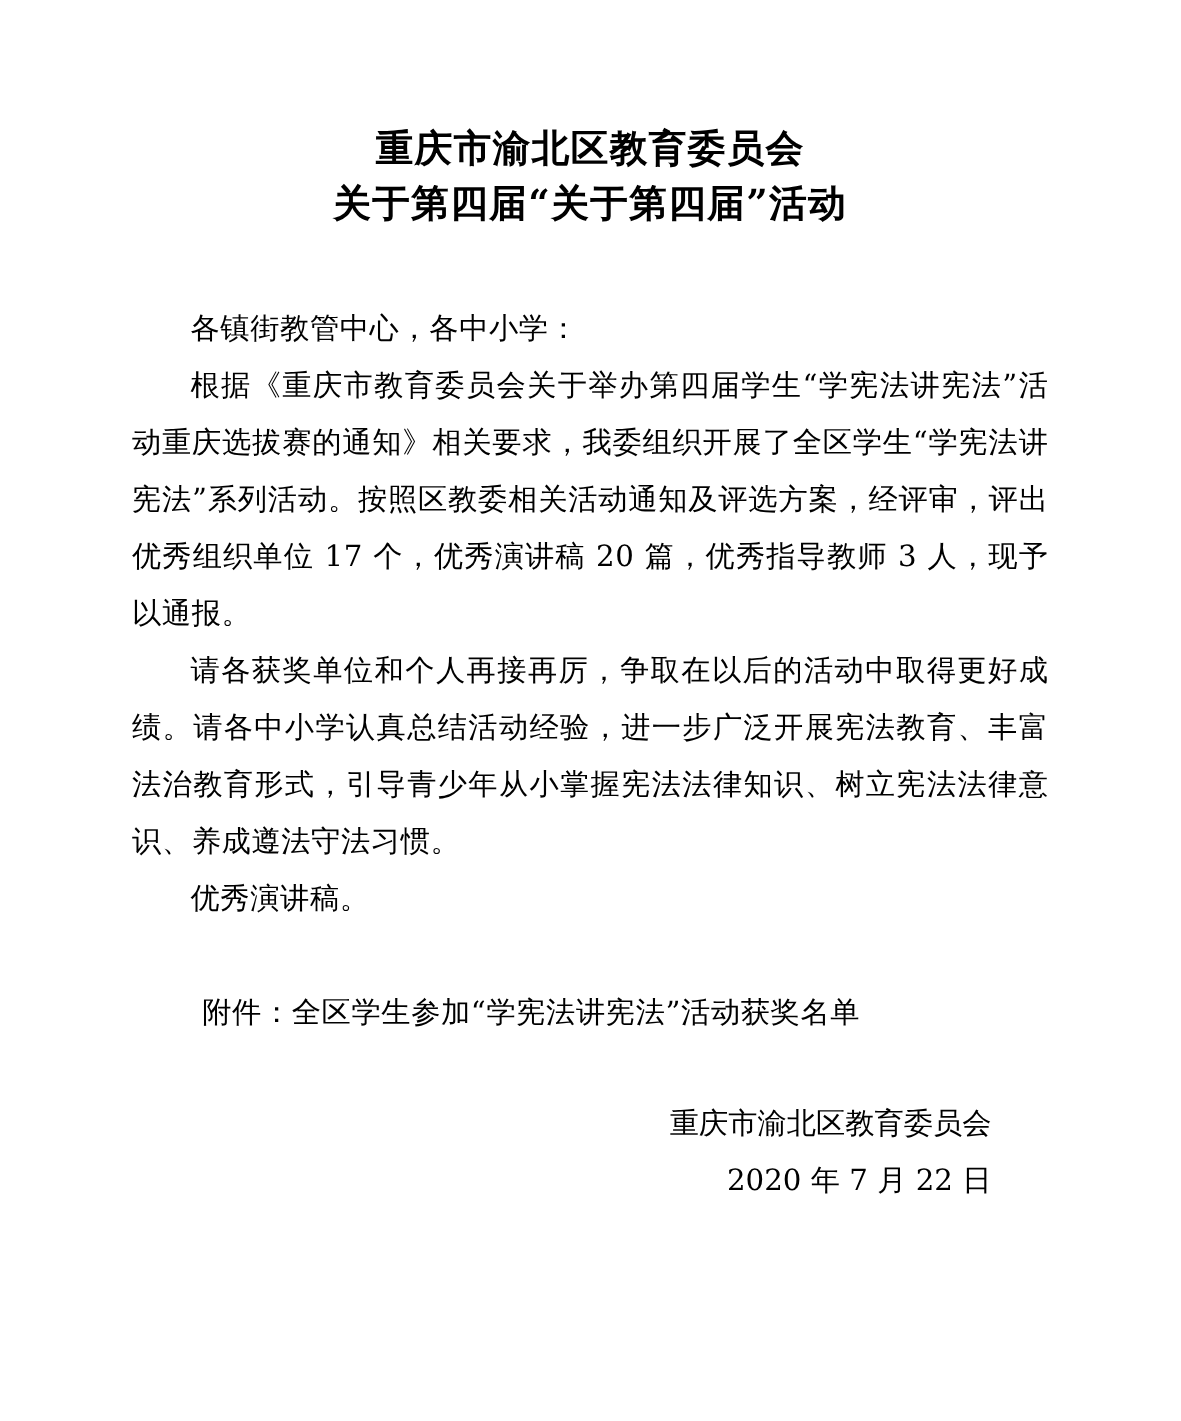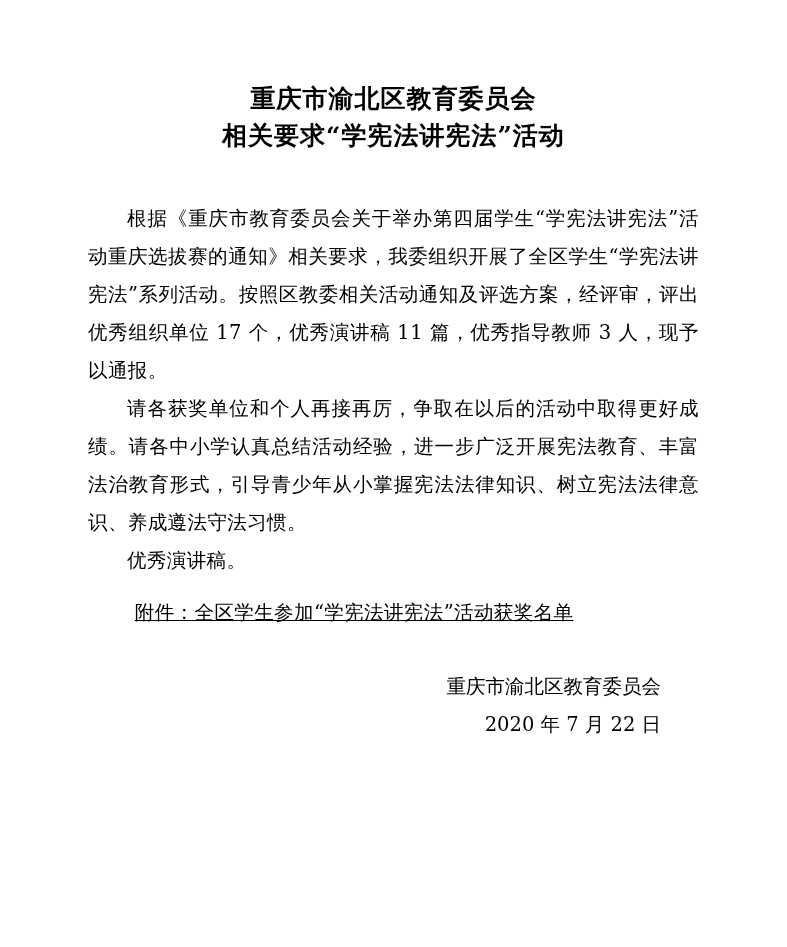--- a/index.html
+++ b/index.html
@@ -41,47 +41,47 @@
     text-justify: inter-ideograph;
   }
   .salutation {
     margin: 0 0 0 0;
   }
   .para {
     margin: 0;
     text-indent: 2em;
   }
   .attachment {
-    margin-top: 14px;
+    margin-top: 38px;
     text-indent: 2.4em;
-    text-decoration: underline;
   }
   .signature-block {
     margin-top: 36px;
     font-size: 19.5px;
     line-height: 1.95;
     text-align: right;
     padding-right: 38px;
   }
   .sig-line {
     margin: 0;
   }
 </style>
 </head>
 <body>
 
 <div class="page">
 
   <div class="title-block">
     <div class="title-line">重庆市渝北区教育委员会</div>
-    <div class="title-line">相关要求“学宪法讲宪法”活动</div>
+    <div class="title-line">关于第四届“关于第四届”活动</div>
   </div>
 
   <div class="body-block">
-    <p class="para">根据《重庆市教育委员会关于举办第四届学生“学宪法讲宪法”活动重庆选拔赛的通知》相关要求，我委组织开展了全区学生“学宪法讲宪法”系列活动。按照区教委相关活动通知及评选方案，经评审，评出优秀组织单位 17 个，优秀演讲稿 11 篇，优秀指导教师 3 人，现予以通报。</p>
+    <p class="para salutation">各镇街教管中心，各中小学：</p>
+    <p class="para">根据《重庆市教育委员会关于举办第四届学生“学宪法讲宪法”活动重庆选拔赛的通知》相关要求，我委组织开展了全区学生“学宪法讲宪法”系列活动。按照区教委相关活动通知及评选方案，经评审，评出优秀组织单位 17 个，优秀演讲稿 20 篇，优秀指导教师 3 人，现予以通报。</p>
     <p class="para">请各获奖单位和个人再接再厉，争取在以后的活动中取得更好成绩。请各中小学认真总结活动经验，进一步广泛开展宪法教育、丰富法治教育形式，引导青少年从小掌握宪法法律知识、树立宪法法律意识、养成遵法守法习惯。</p>
     <p class="para">优秀演讲稿。</p>
     <p class="para attachment">附件：全区学生参加“学宪法讲宪法”活动获奖名单</p>
   </div>
 
   <div class="signature-block">
     <p class="sig-line">重庆市渝北区教育委员会</p>
     <p class="sig-line">2020 年 7 月 22 日</p>
   </div>
 

